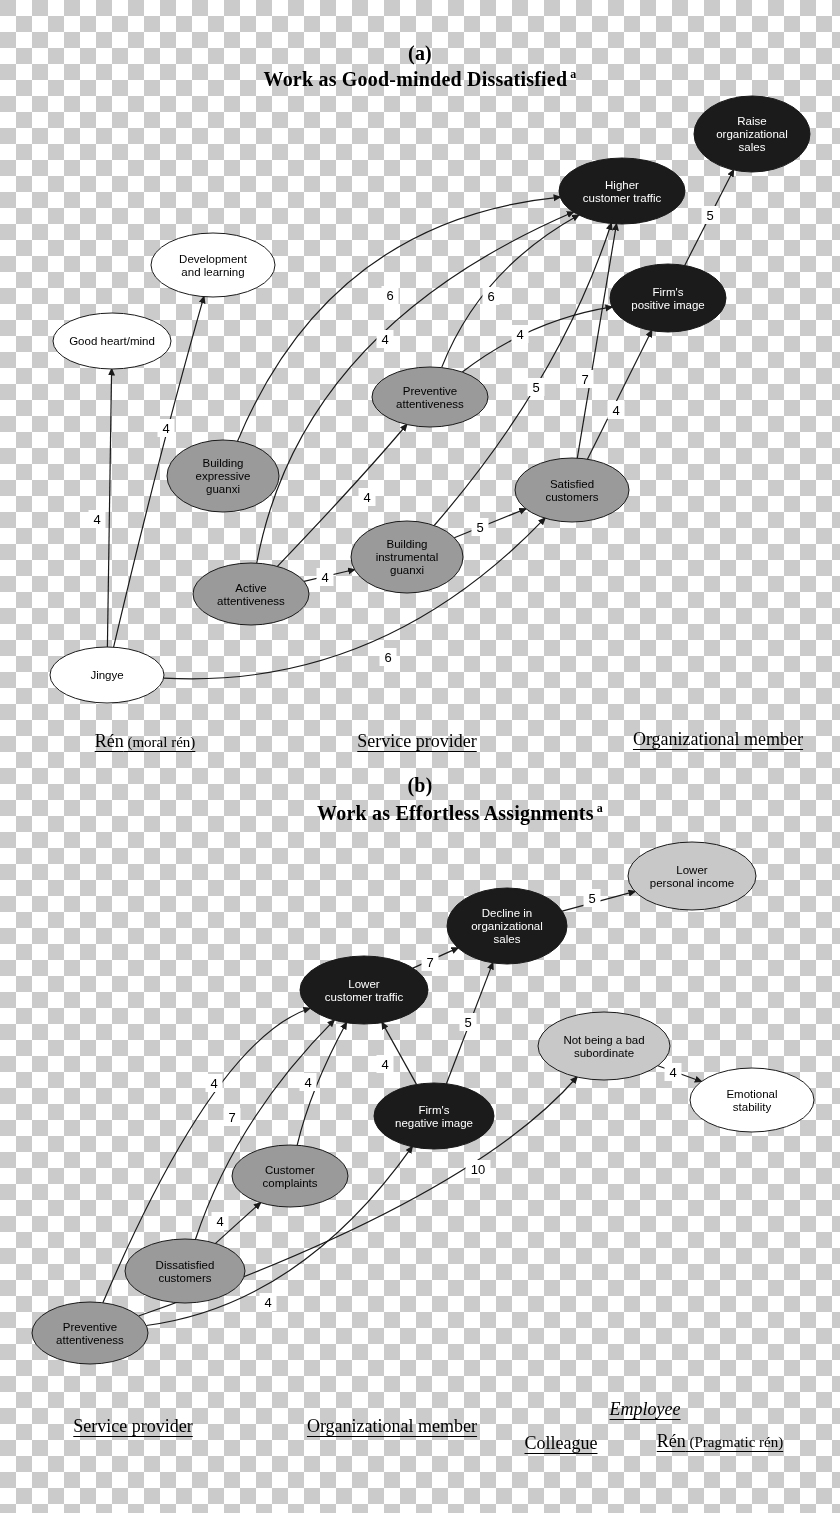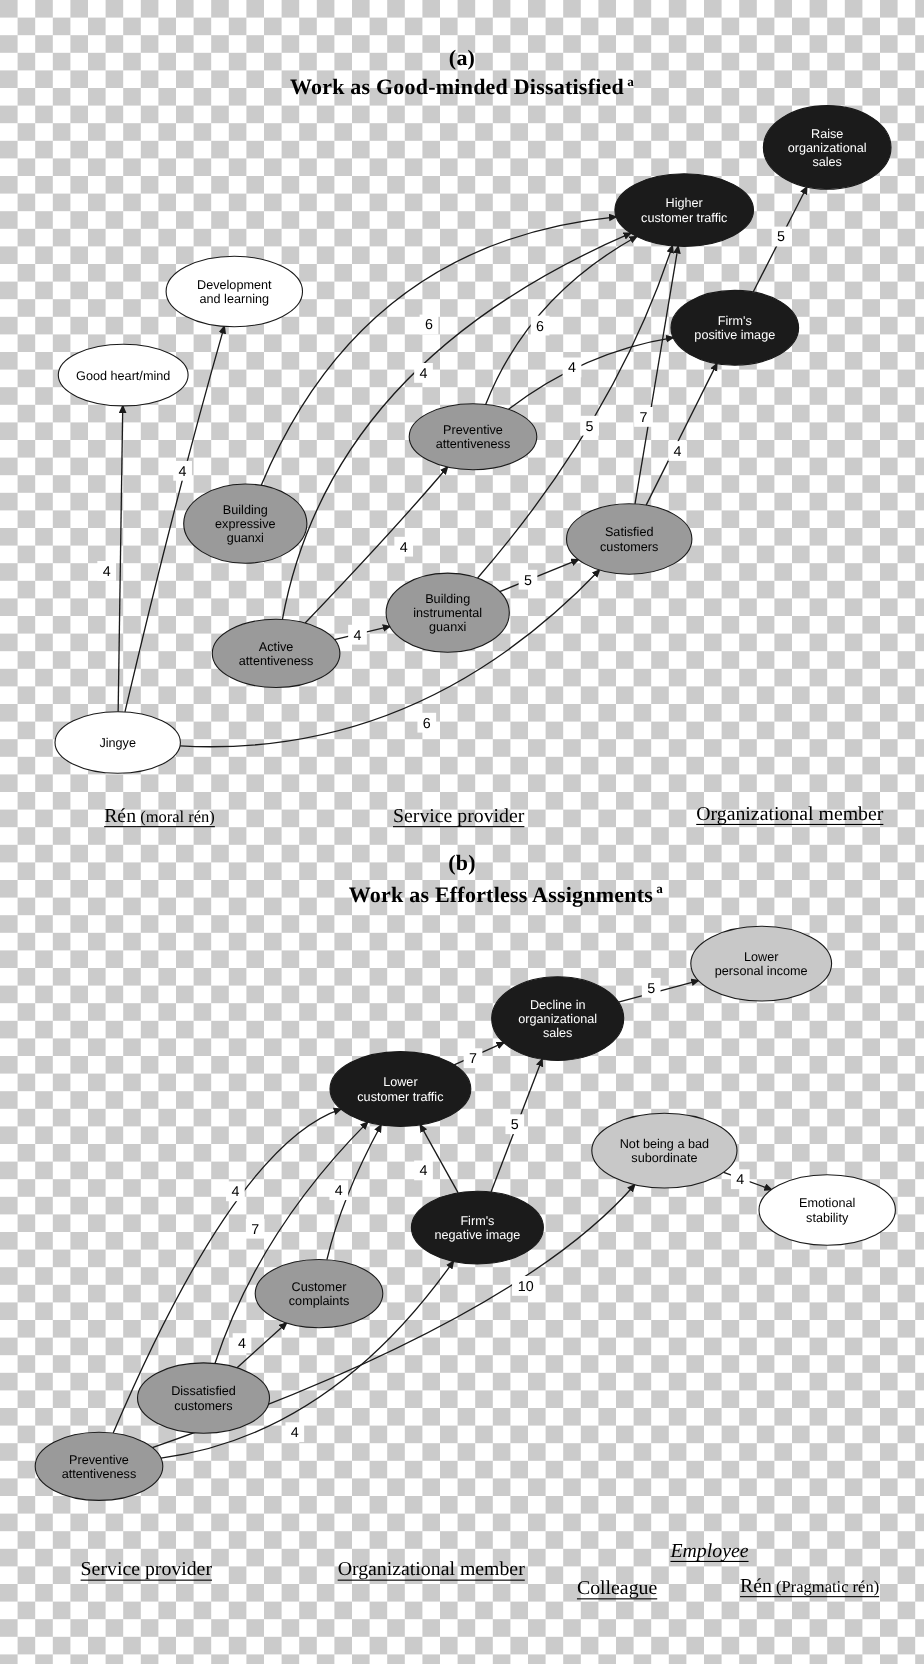--- a/index.html
+++ b/index.html
@@ -283,13 +283,13 @@
     </g>
   </svg>
 
 <div class="footer-label" style="left: 145px; top: 718px;"><span class="footer-main">Rén</span><span class="footer-sub"> (moral rén)</span></div>
 <div class="footer-label" style="left: 417px; top: 718px;"><span class="footer-main">Service provider</span></div>
 <div class="footer-label" style="left: 718px; top: 716px;"><span class="footer-main">Organizational member</span></div>
 <div class="footer-label" style="left: 133px; top: 1403px;"><span class="footer-main">Service provider</span></div>
 <div class="footer-label" style="left: 392px; top: 1403px;"><span class="footer-main">Organizational member</span></div>
 <div class="footer-label" style="left: 645px; top: 1386px; font-style: italic;"><span class="footer-main">Employee</span></div>
 <div class="footer-label" style="left: 561px; top: 1420px;"><span class="footer-main">Colleague</span></div>
-<div class="footer-label" style="left: 736px; top: 1418px;"><span class="footer-main">Rén</span><span class="footer-sub"> (Pragmatic rén)</span></div>
+<div class="footer-label" style="left: 720px; top: 1418px;"><span class="footer-main">Rén</span><span class="footer-sub"> (Pragmatic rén)</span></div>
 
 </body></html>

